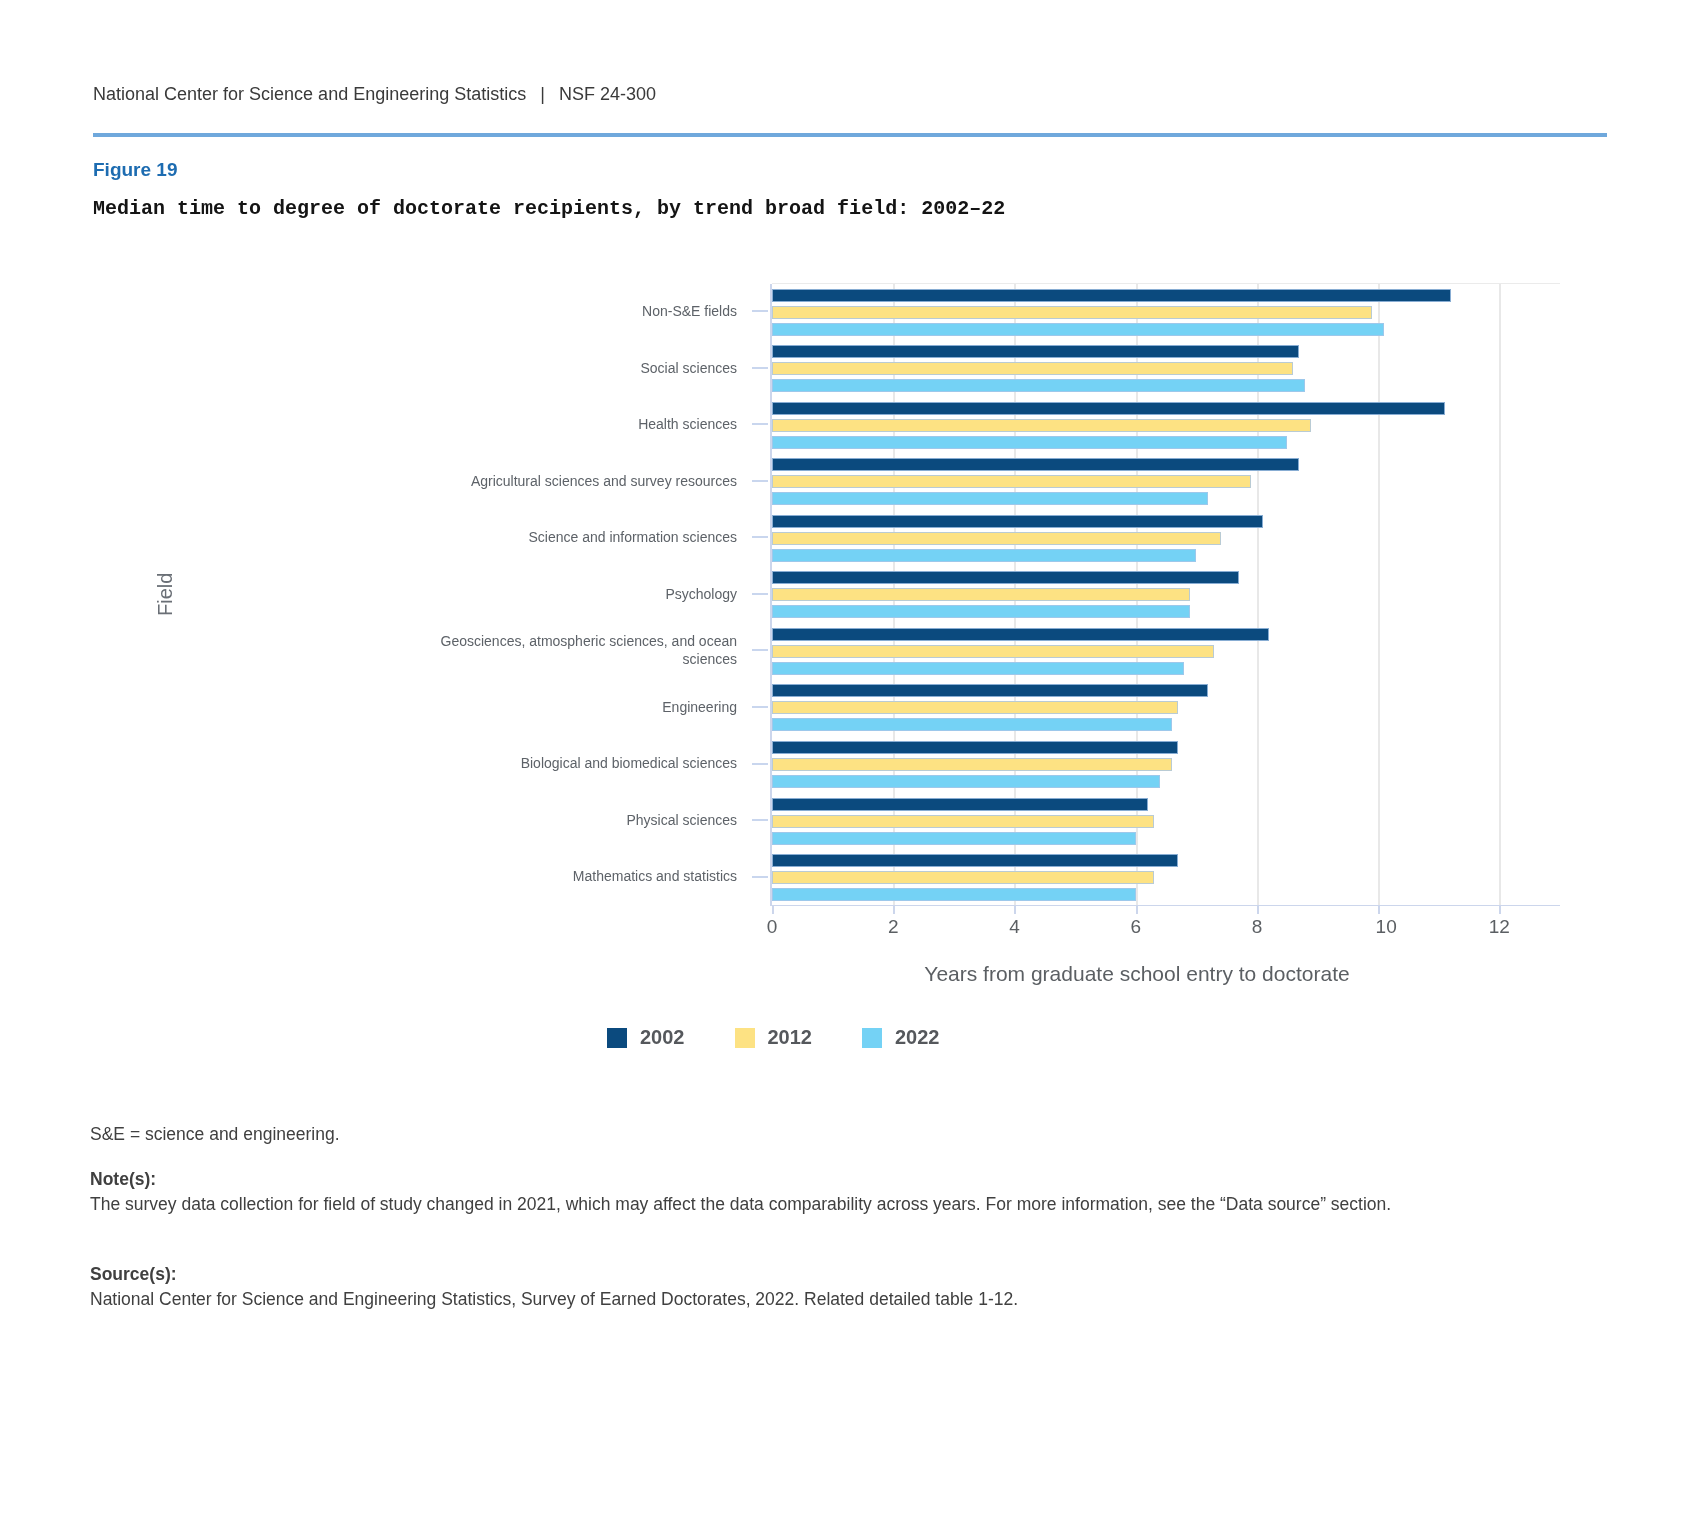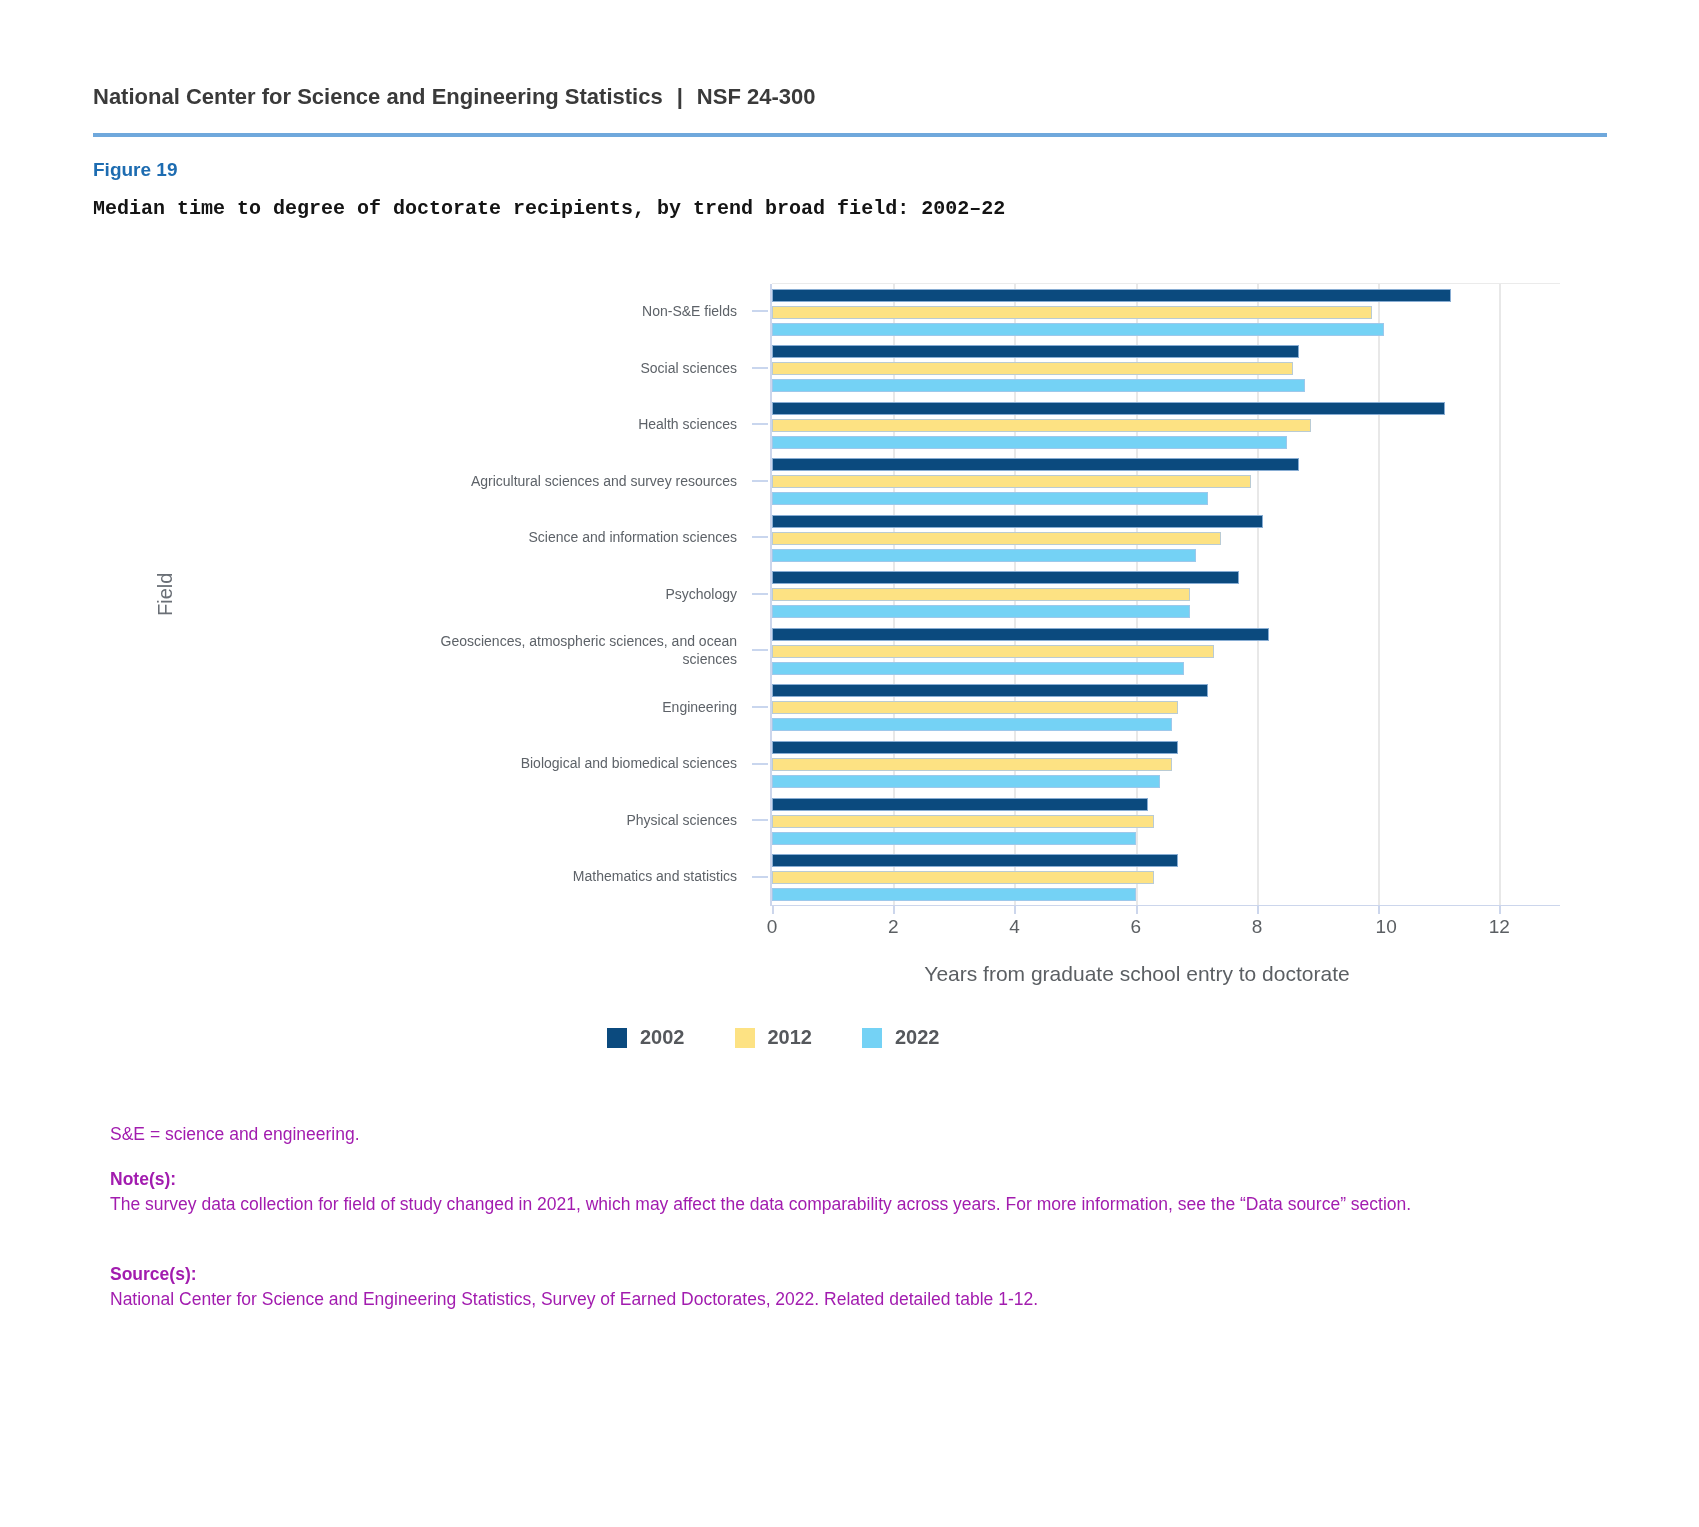--- a/index.html
+++ b/index.html
@@ -1,21 +1,21 @@
 <!DOCTYPE html>
 <html><head>
 <meta charset="utf-8">
 <style>
   * { margin:0; padding:0; box-sizing:border-box; }
   html,body { background:#ffffff; }
   .page {
     position:relative; width:1699px; height:1527px; background:#fff; overflow:hidden;
     font-family:"Liberation Sans","DejaVu Sans",sans-serif; color:#141414;
   }
-  .report-header { position:absolute; left:93px; top:84px; font-size:22px; font-weight:bold; color:#3a3a3a; }
+  .report-header { position:absolute; left:93px; top:84px; font-size:18px; font-weight:normal; color:#3a3a3a; }
   .report-header .sep { padding:0 14px; }
   .header-rule { position:absolute; left:93px; top:133px; width:1514px; height:4px; background:#6fa8dc; }
   .figure-label { position:absolute; left:93px; top:159px; font-size:19px; font-weight:bold; color:#1d6cb1; }
   .figure-title { position:absolute; left:93px; top:197px; font-size:20px; font-weight:bold; color:#141414;font-family:Liberation Mono, monospace; }
 
   
   .y-axis-title {
     position:absolute; left:152px; top:283px; height:622px; width:26px;
     display:flex; align-items:center; justify-content:center;
     writing-mode:vertical-rl; transform:rotate(180deg);
@@ -40,21 +40,21 @@
   .x-ticks { position:absolute; left:772px; top:916px; width:788px; height:26px; }
   .x-ticks span { position:absolute; transform:translateX(-50%); font-size:19px; color:#5b5f63; }
   .x-axis-title { position:absolute; left:772px; top:962px; width:730px; text-align:center; font-size:21px; color:#5b5f63; }
 
   .legend { position:absolute; left:607px; top:1026px; display:flex; align-items:center; gap:50px; }
   .legend-item { display:flex; align-items:center; gap:13px; cursor:pointer; }
   .legend-swatch { width:20px; height:20px; }
   .legend-label { font-size:20px; font-weight:bold; color:#55585c; }
 
   
-  .fn { position:absolute; left:110px; width:1380px; font-size:17.5px; line-height:1.42; color:#a21caf; }
+  .fn { position:absolute; left:90px; width:1380px; font-size:17.5px; line-height:1.42; color:#404040; }
   .fn-abbr { top:1122px; }
   .fn-notes-label { top:1167px; font-weight:bold; }
   .fn-notes-text { top:1192px; }
   .fn-sources-label { top:1262px; font-weight:bold; }
   .fn-sources-text { top:1287px; }
 </style>
 </head>
 <body>
 
 <div class="page">

